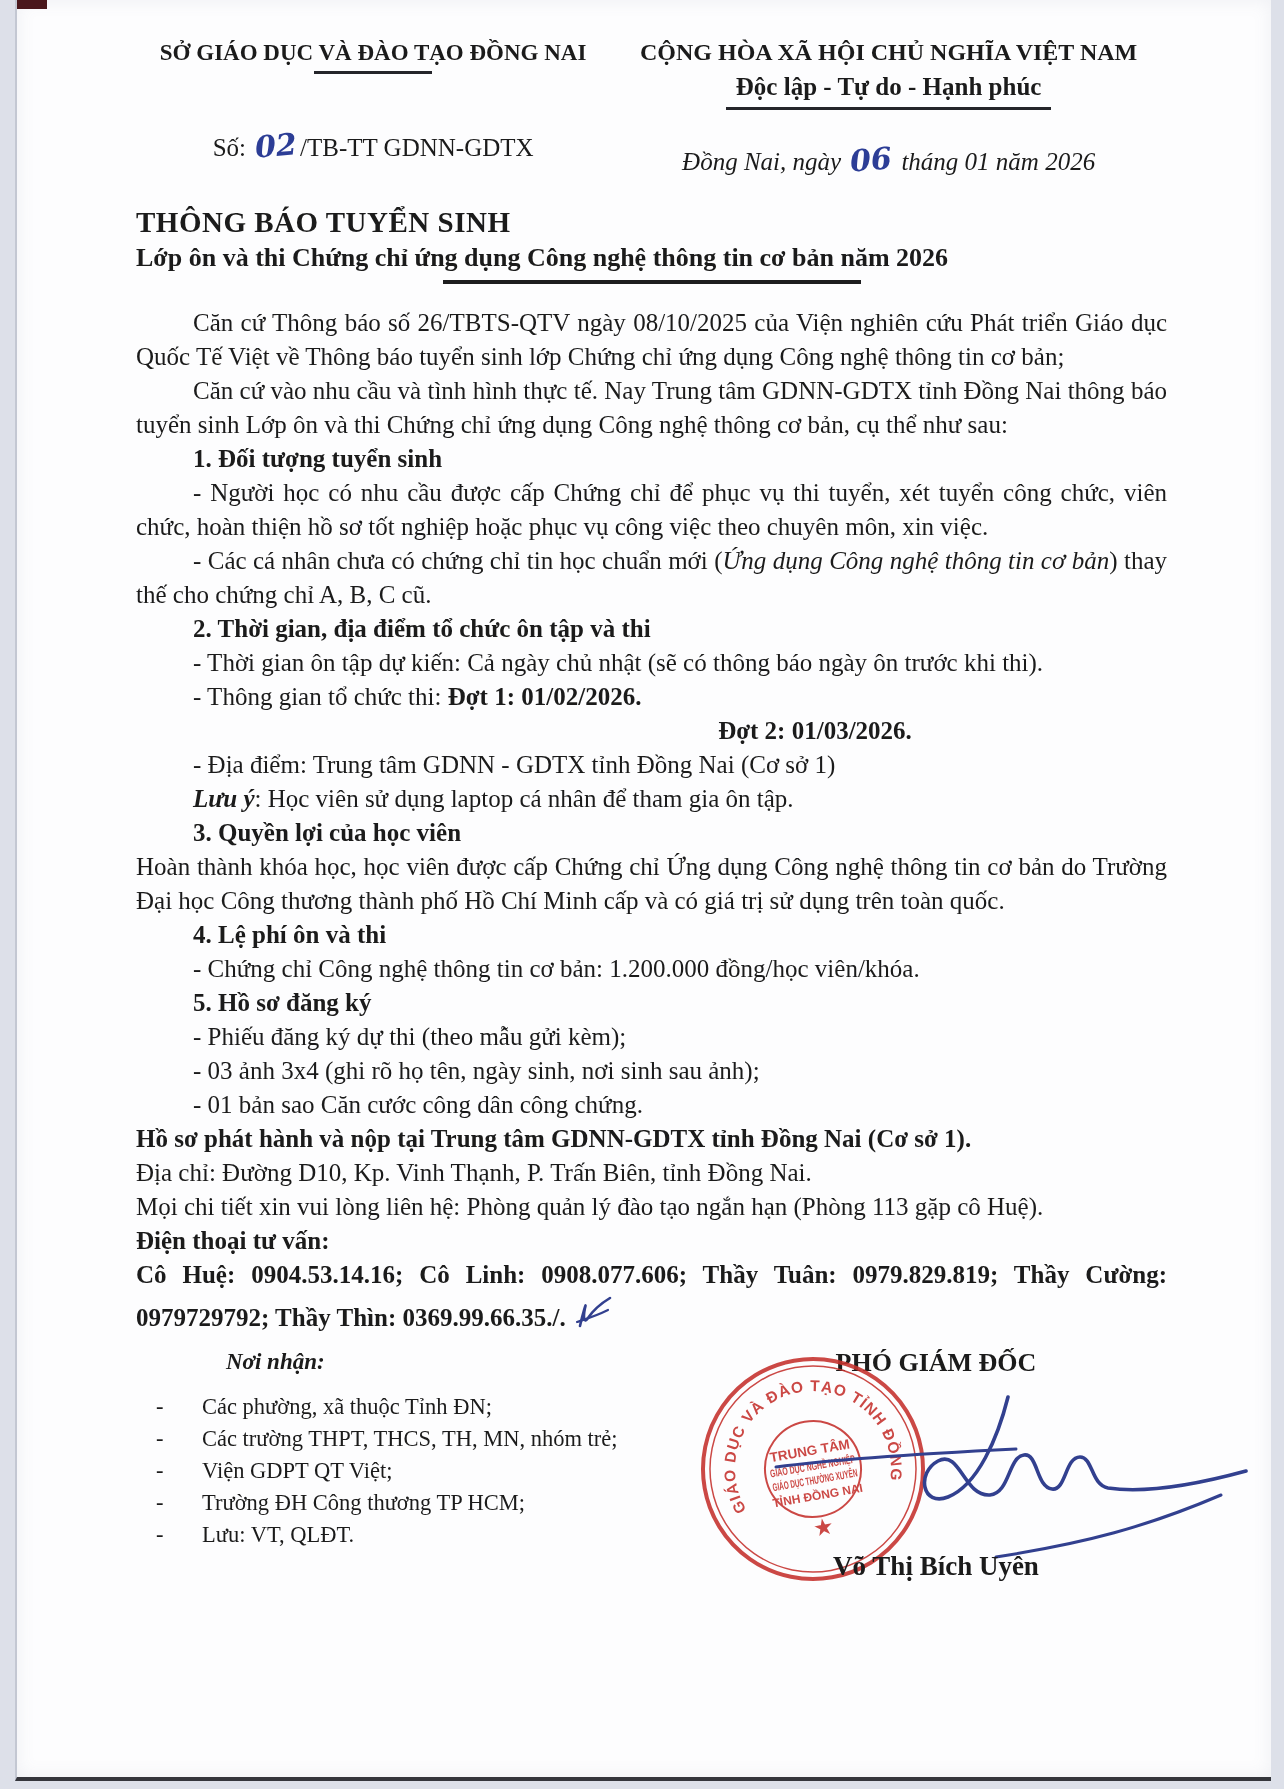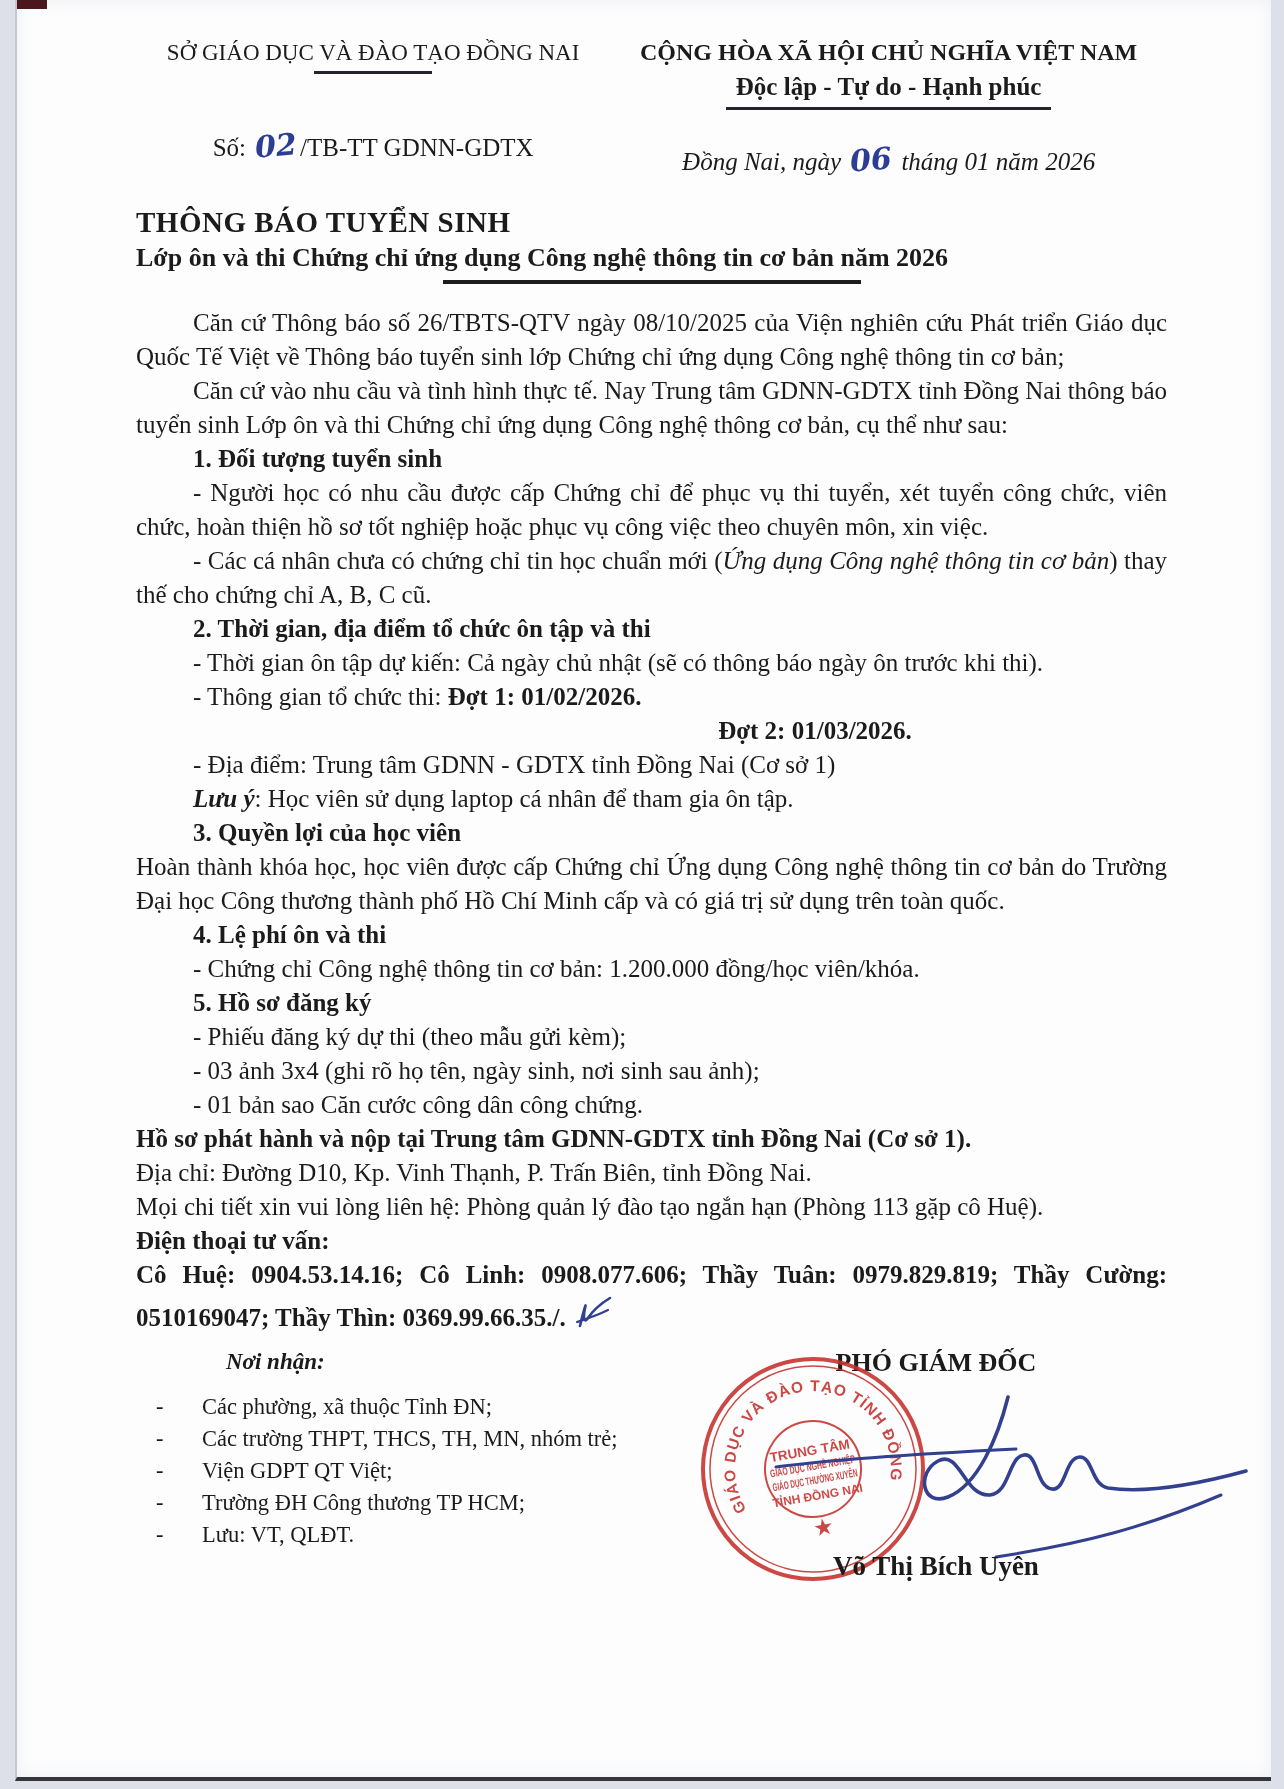--- a/index.html
+++ b/index.html
@@ -15,21 +15,21 @@
     background:#fdfdfe;
     border-left:2px solid #c3c7d2;
     border-bottom:4px solid #35363c;
     box-shadow:inset 0 0 18px rgba(110,120,150,0.10);
   }
   .corner-mark{position:absolute;left:0;top:0;width:30px;height:9px;background:#4a171c;}
   .content{padding:36px 104px 0 119px;}
 
   
   .hdr{display:flex;}
-  .hdr-left{width:46%;text-align:center;font-weight:normal;}
+  .hdr-left{width:46%;text-align:center;font-weight:bold;}
   .hdr-right{width:54%;text-align:center;font-weight:bold;}
   .hdr-left .l1{font-size:23px;line-height:33px;}
   .hdr-left .l2{font-size:24px;line-height:34px;}
   .hdr-right .l1{font-size:24px;line-height:33px;}
   .hdr-right .l2{font-size:25px;line-height:36px;}
   .rule{height:3px;background:#24252a;margin:2px auto 0;}
   .rule-left{width:118px;}
   .rule-right{width:325px;}
 
   .row2{display:flex;margin-top:24px;}
@@ -128,21 +128,21 @@
       <p class="ind b">4. Lệ phí ôn và thi</p>
       <p class="ind">- Chứng chỉ Công nghệ thông tin cơ bản: 1.200.000 đồng/học viên/khóa.</p>
       <p class="ind b">5. Hồ sơ đăng ký</p>
       <p class="ind">- Phiếu đăng ký dự thi (theo mẫu gửi kèm);</p>
       <p class="ind">- 03 ảnh 3x4 (ghi rõ họ tên, ngày sinh, nơi sinh sau ảnh);</p>
       <p class="ind">- 01 bản sao Căn cước công dân công chứng.</p>
       <p class="b">Hồ sơ phát hành và nộp tại Trung tâm GDNN-GDTX tỉnh Đồng Nai (Cơ sở 1).</p>
       <p>Địa chỉ: Đường D10, Kp. Vinh Thạnh, P. Trấn Biên,  tỉnh Đồng Nai.</p>
       <p>Mọi chi tiết xin vui lòng liên hệ: Phòng quản lý đào tạo ngắn hạn (Phòng 113 gặp cô Huệ).</p>
       <p class="b">Điện thoại tư vấn:</p>
-      <p class="b"><span>Cô Huệ: 0904.53.14.16; Cô Linh: 0908.077.606; Thầy Tuân: 0979.829.819; Thầy Cường: 0510169047; Thầy Thìn: 0369.99.66.35./.</span><svg class="mini-sign" width="42" height="40" viewBox="0 0 42 40">
+      <p class="b"><span>Cô Huệ: 0904.53.14.16; Cô Linh: 0908.077.606; Thầy Tuân: 0979.829.819; Thầy Cường: 0979729792; Thầy Thìn: 0369.99.66.35./.</span><svg class="mini-sign" width="42" height="40" viewBox="0 0 42 40">
             <path d="M8 34 C11 20, 15 8, 13 16 C11 26, 12 32, 16 26 C20 20, 28 12, 38 6" fill="none" stroke="#32408f" stroke-width="2.6" stroke-linecap="round"></path>
             <path d="M5 30 C14 27, 24 24, 36 18" fill="none" stroke="#32408f" stroke-width="2.2" stroke-linecap="round"></path>
           </svg></p>
 
       <div class="footer">
         <div class="recip-label">Nơi nhận:</div>
         <div class="recip-list">
           <div class="recip-item">
               <span class="dash">-</span>
               <span>Các phường, xã  thuộc Tỉnh ĐN;</span>

